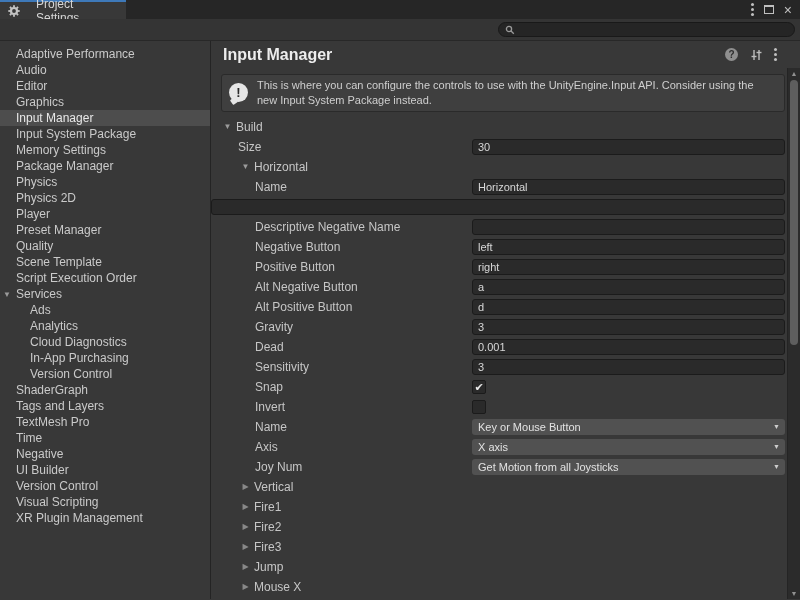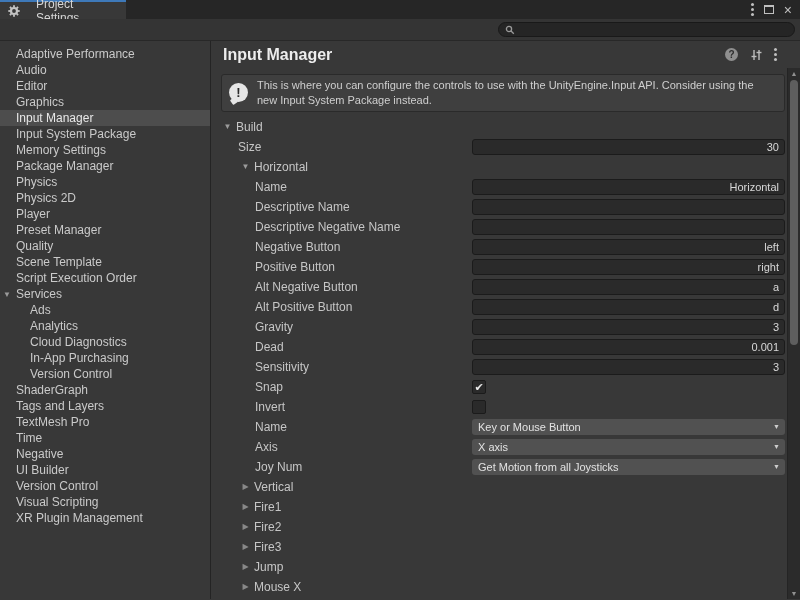--- a/index.html
+++ b/index.html
@@ -60,21 +60,21 @@
 
   
   .rows{padding-top:3px;}
   .row{height:20px;display:flex;align-items:center;}
   .lbl{width:261px;flex:none;display:flex;align-items:center;gap:4px;overflow:hidden;
        white-space:nowrap;color:#C6C6C6;}
   .tri{font-size:8px;color:#9C9C9C;width:9px;text-align:center;flex:none;}
   .tri.closed{color:#888;}
   .field{flex:1;margin-right:15px;display:flex;align-items:center;}
   .textfield{width:100%;height:16px;background:var(--field-bg);border:1px solid var(--field-border);
-       border-radius:3px;color:#D8D8D8;font-size:11px;font-family:inherit;padding:0 5px;outline:none;text-align:right;}
+       border-radius:3px;color:#D8D8D8;font-size:11px;font-family:inherit;padding:0 5px;outline:none;}
   .checkbox{width:14px;height:14px;background:var(--field-bg);border:1px solid var(--field-border);
        border-radius:2px;color:#E8E8E8;font-size:11px;line-height:13px;text-align:center;cursor:default;}
   .dropdown{width:100%;height:16px;background:var(--dropdown-bg);border-radius:3px;color:#E2E2E2;
        font-size:11px;display:flex;align-items:center;padding:0 18px 0 6px;position:relative;cursor:default;}
   .dd-arrow{position:absolute;right:5px;top:4px;font-size:7px;color:#CCC;}
 
   
   .vscrollbar{position:absolute;right:0;top:27px;bottom:0;width:13px;background:var(--scroll-track);
        border-left:1px solid #242424;}
   .scroll-up,.scroll-down{position:absolute;left:0;right:0;text-align:center;font-size:7px;color:#909090;}
@@ -262,23 +262,20 @@
           </div>
           <div class="row">
             <div class="lbl" style="padding-left: 44px;">
               <span>Name</span>
             </div>
             <div class="field">
               <input class="textfield" value="Horizontal" style="">
             </div>
           </div>
           <div class="row">
-            <div class="lbl" style="padding-left: 44px;">
-              <span>Descriptive Name</span>
-            </div>
             <div class="field">
               <input class="textfield" style="">
             </div>
           </div>
           <div class="row">
             <div class="lbl" style="padding-left: 44px;">
               <span>Descriptive Negative Name</span>
             </div>
             <div class="field">
               <input class="textfield" style="">

